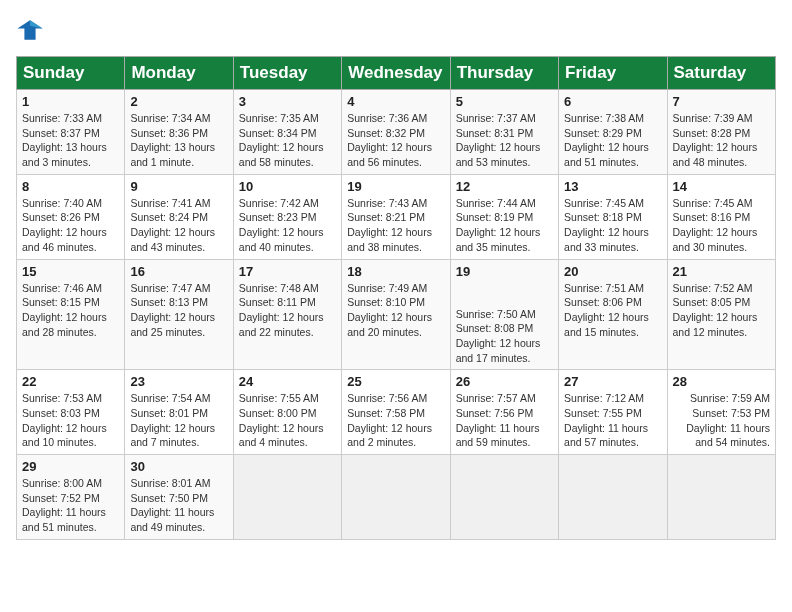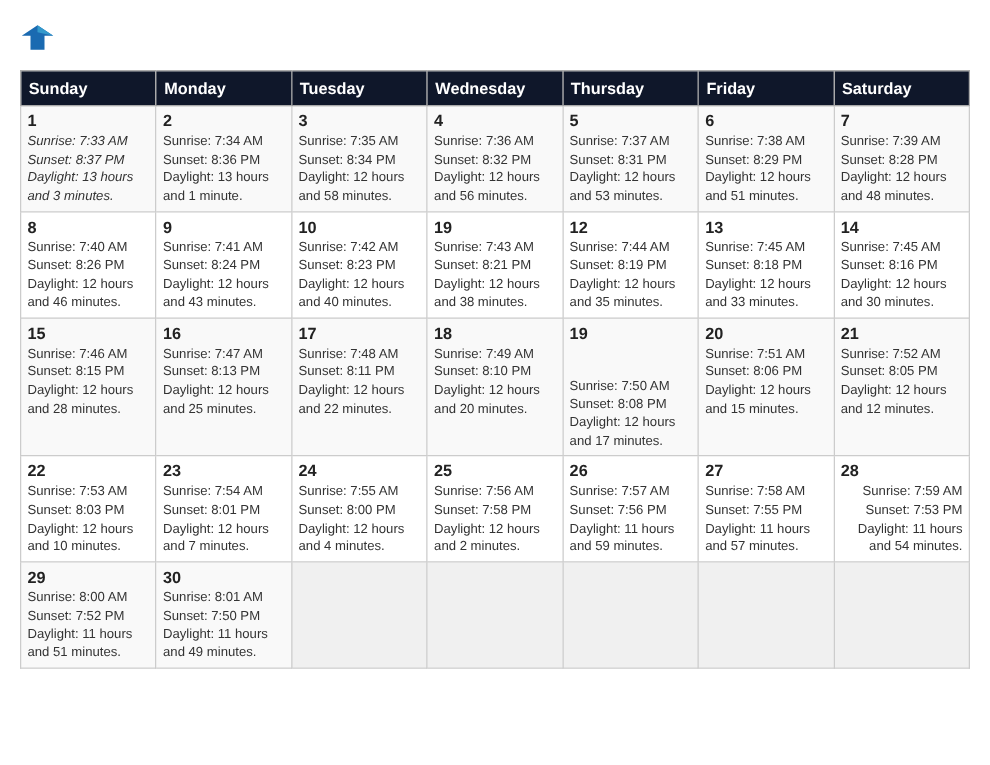--- a/index.html
+++ b/index.html
@@ -45,25 +45,25 @@
     .location-title {
       font-size: 16px;
       color: #333;
     }
     table {
       width: 100%;
       border-collapse: collapse;
       font-size: 11px;
     }
     thead tr th {
-      background-color: #0f172a;
+      background-color: #15803d;
       color: white;
       text-align: left;
       padding: 6px 6px;
-      font-size: 13px;
+      font-size: 17px;
       font-weight: bold;
       border: 1px solid #aaa;
     }
     tbody tr td {
       border: 1px solid #ccc;
       vertical-align: top;
       padding: 4px 5px;
       width: calc(100% / 7);
       min-height: 80px;
       background: #fff;
@@ -116,21 +116,21 @@
         <th>Wednesday</th>
         <th>Thursday</th>
         <th>Friday</th>
         <th>Saturday</th>
       </tr>
   </thead>
   <tbody id="calendar-body">
   <tr>
         <td>
           <span class="day-num">1</span>
-          <div class="day-detail" style="white-space: pre-line; font-style: italic;">Sunrise: 7:33 AM
+          <div class="day-detail" style="white-space: pre-line;">Sunrise: 7:33 AM
 Sunset: 8:37 PM
 Daylight: 13 hours
 and 3 minutes.</div>
         </td>
         <td>
           <span class="day-num">2</span>
           <div class="day-detail" style="white-space: pre-line;">Sunrise: 7:34 AM
 Sunset: 8:36 PM
 Daylight: 13 hours
 and 1 minute.</div>
@@ -304,21 +304,21 @@
         </td>
         <td>
           <span class="day-num">26</span>
           <div class="day-detail" style="white-space: pre-line;">Sunrise: 7:57 AM
 Sunset: 7:56 PM
 Daylight: 11 hours
 and 59 minutes.</div>
         </td>
         <td>
           <span class="day-num">27</span>
-          <div class="day-detail" style="white-space: pre-line;">Sunrise: 7:58 AM
+          <div class="day-detail" style="white-space: pre-line;">Sunrise: 7:12 AM
 Sunset: 7:55 PM
 Daylight: 11 hours
 and 57 minutes.</div>
         </td>
         <td>
           <span class="day-num">28</span>
           <div class="day-detail" style="white-space: pre-line; text-align: right;">Sunrise: 7:59 AM
 Sunset: 7:53 PM
 Daylight: 11 hours
 and 54 minutes.</div>

